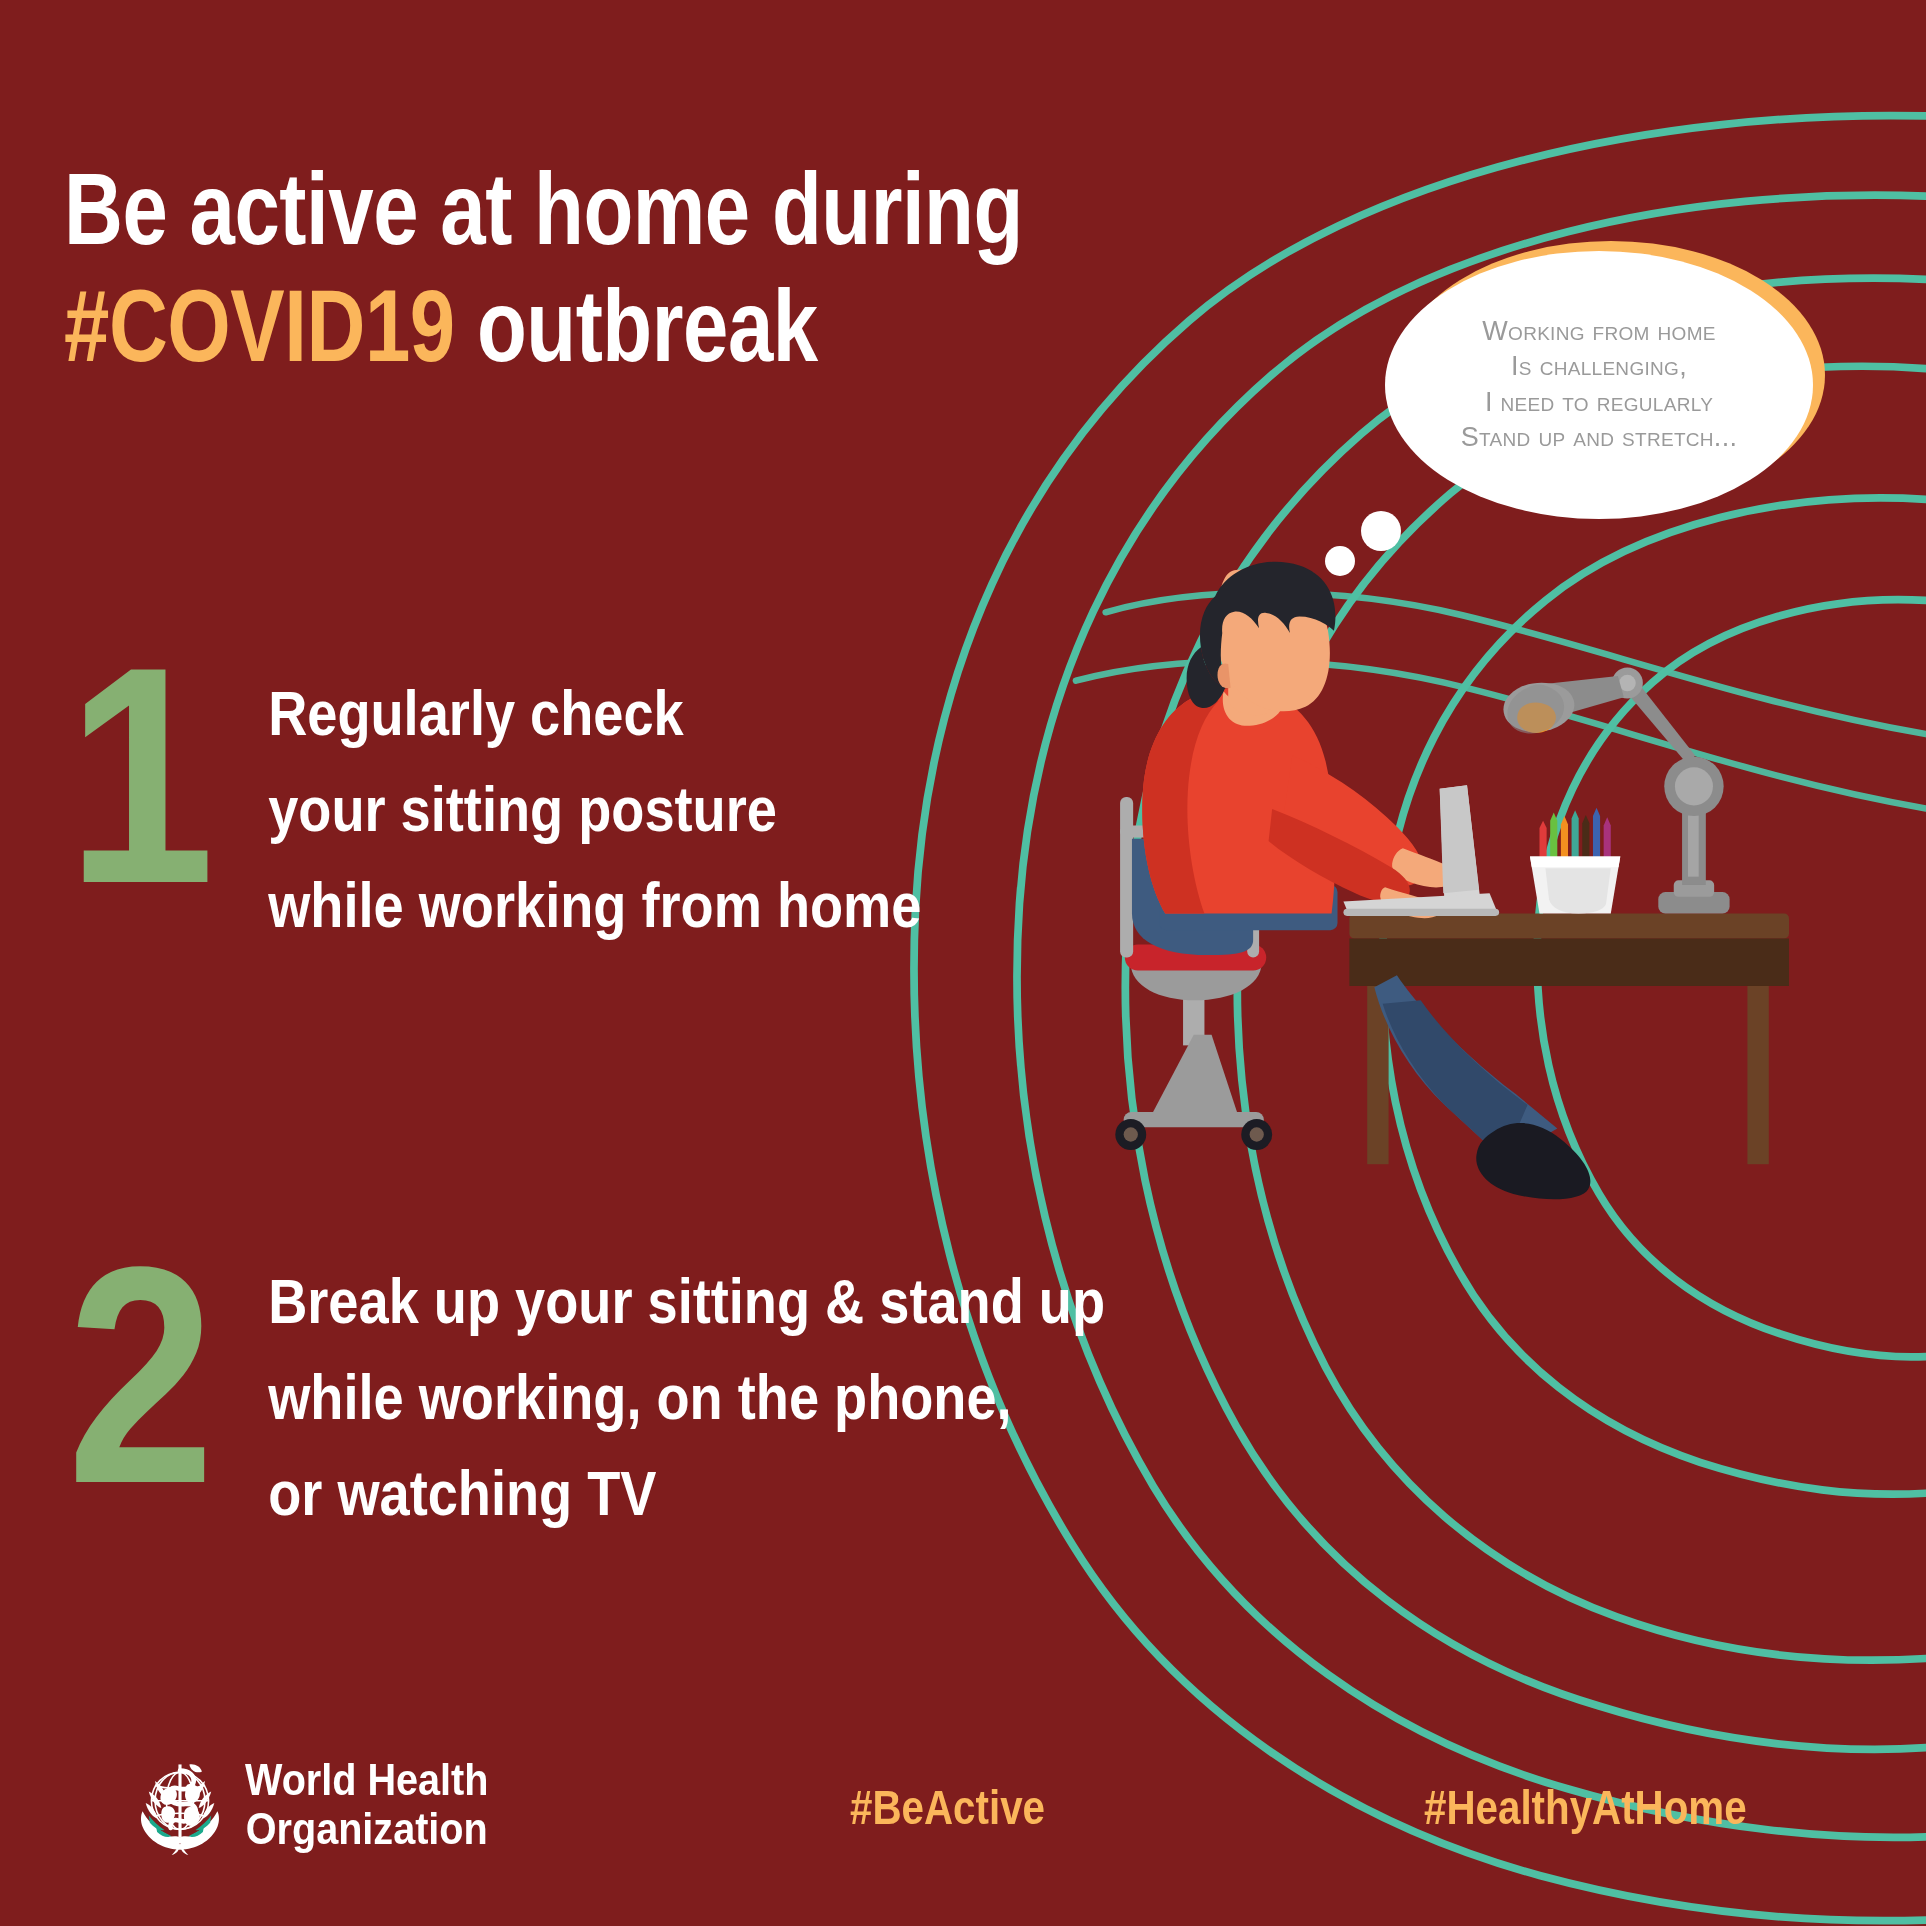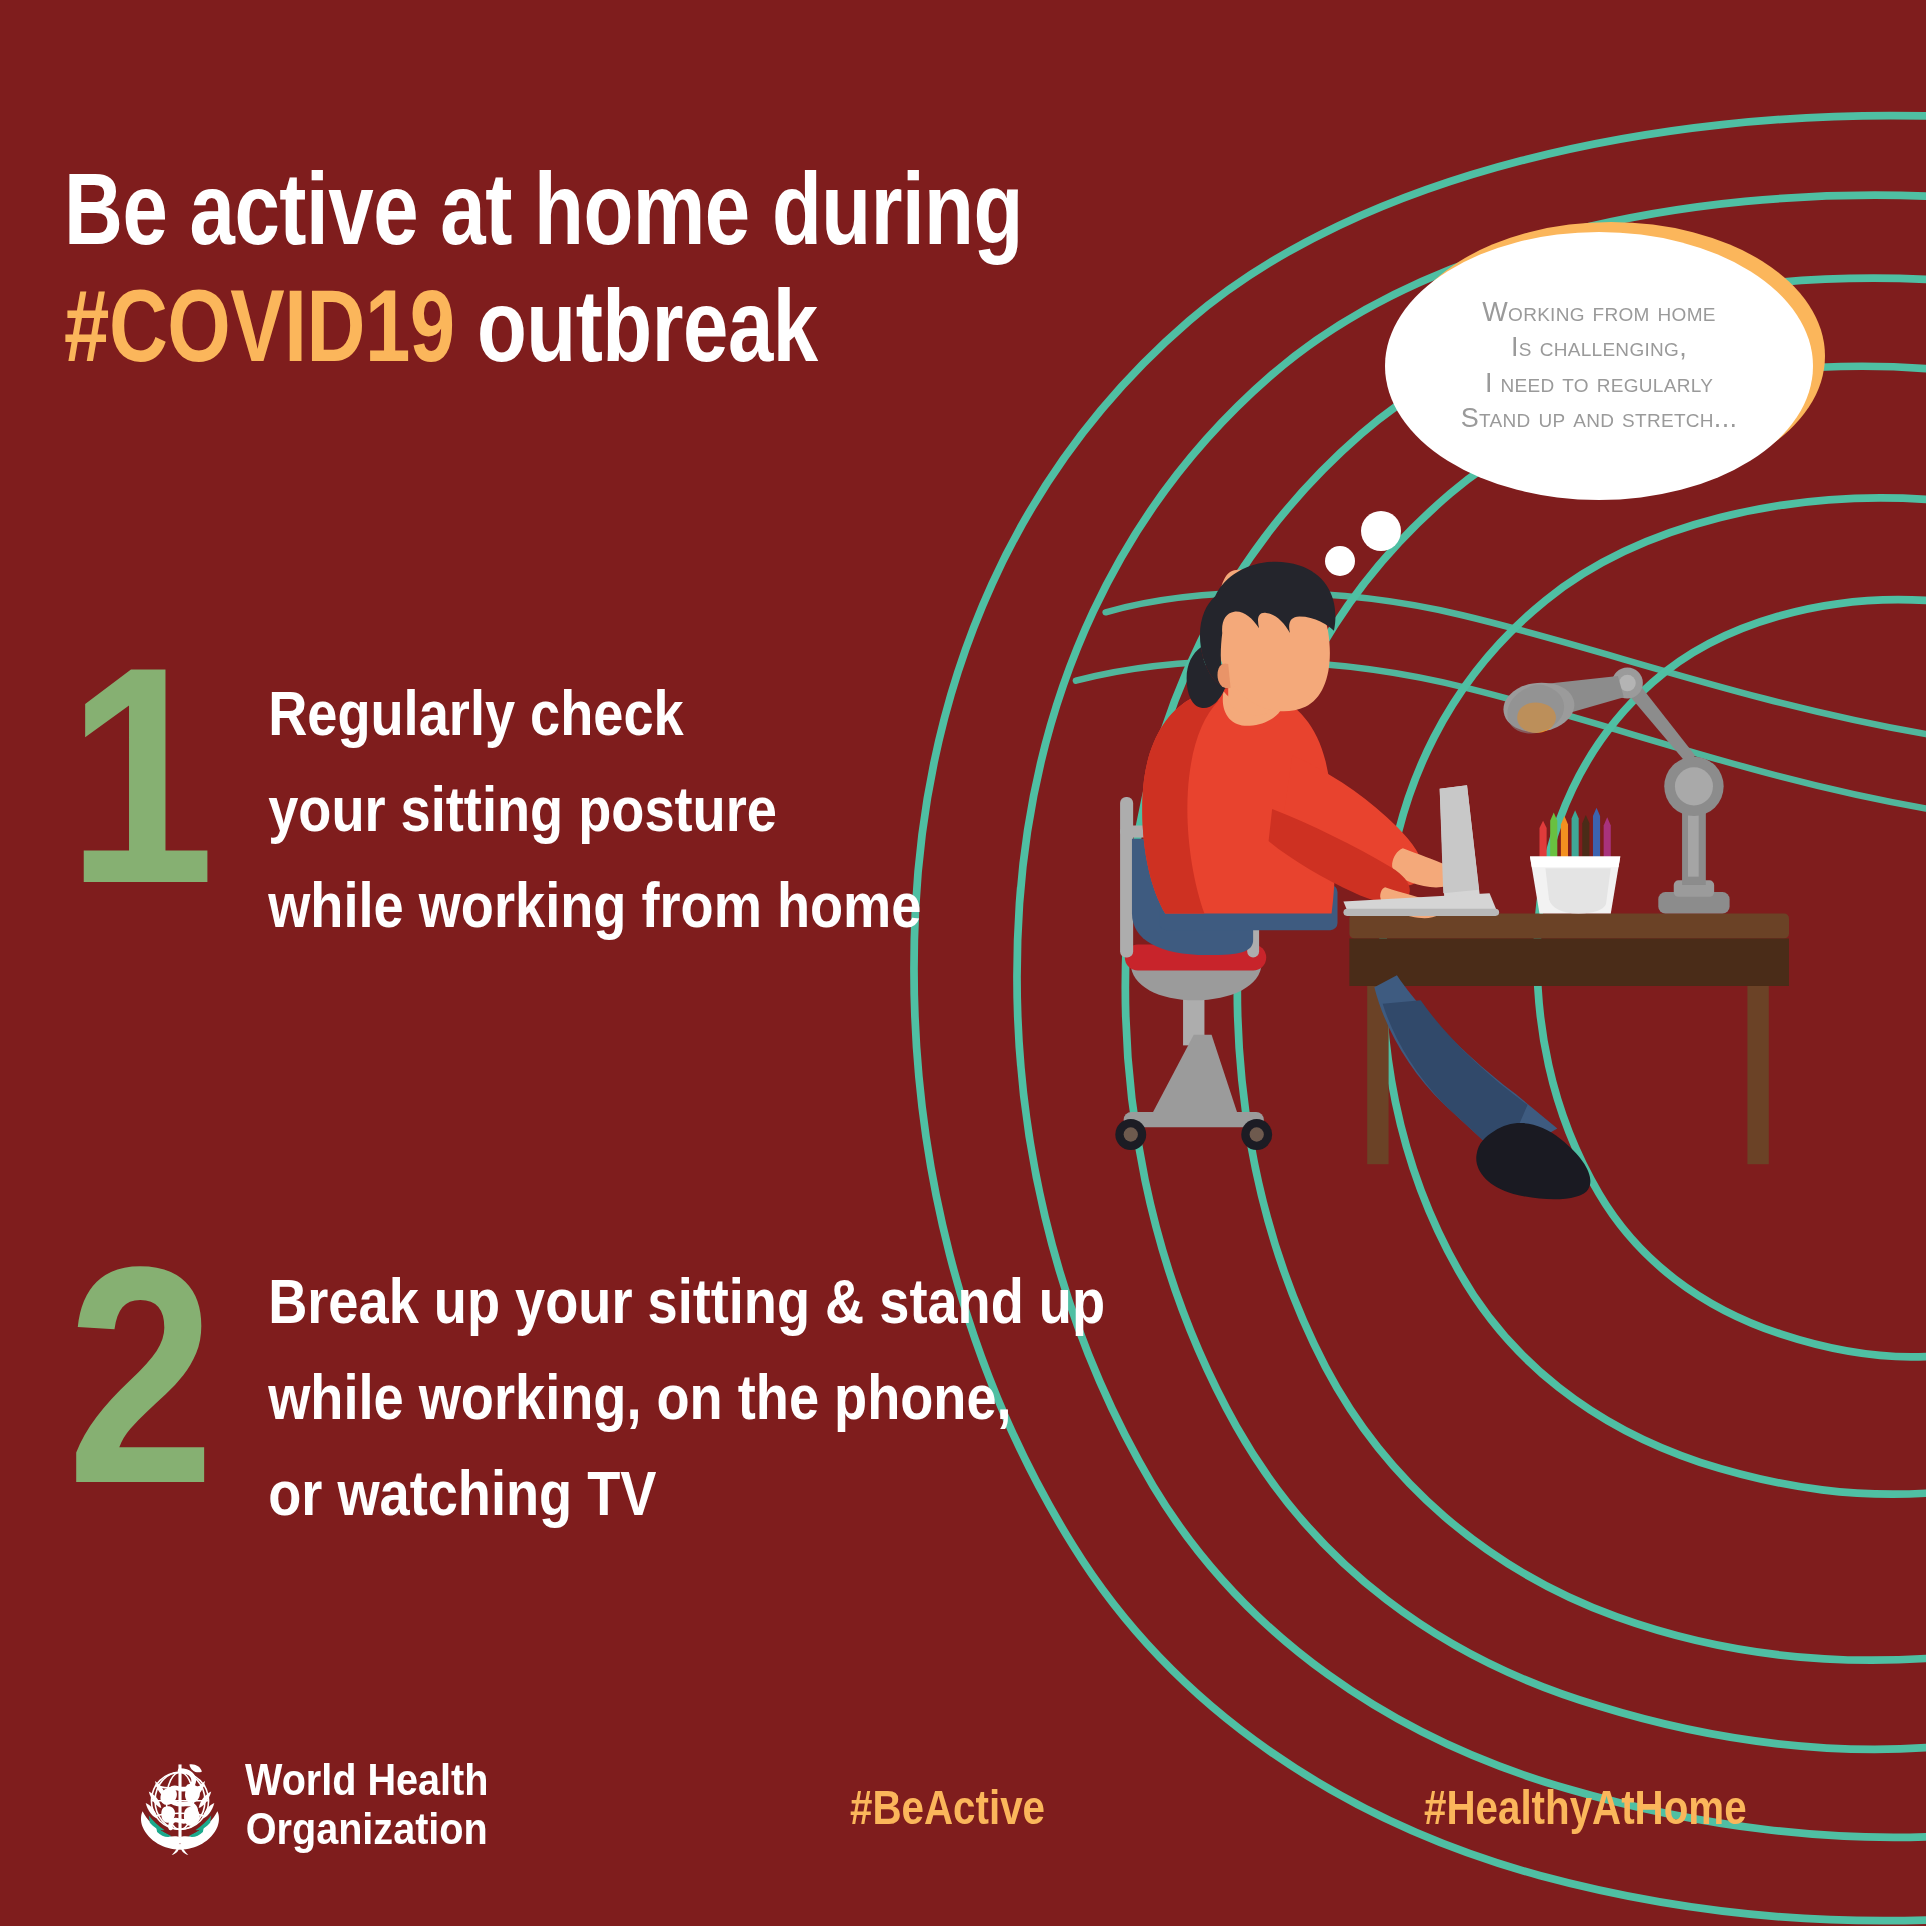--- a/index.html
+++ b/index.html
@@ -52,21 +52,21 @@
     white-space:nowrap;
   }
   .tip-body span{display:block;}
 
   #tip-1{left:67px;top:642px;}
   #tip-1 .tip-body{padding-top:24px;padding-left:6px;}
   #tip-2{left:67px;top:1242px;}
   #tip-2 .tip-body{padding-top:12px;padding-left:6px;}
 
   
-  #thought-bubble-wrap{position:absolute;left:1385px;top:222px;width:458px;height:297px;}
+  #thought-bubble-wrap{position:absolute;left:1385px;top:241px;width:458px;height:297px;}
   .tb-ring{
     position:absolute;left:12px;top:0;
     width:428px;height:268px;
     border-radius:50%;
     background:#FBB65B;
   }
   .tb-fill{
     position:absolute;left:0;top:9.5px;
     width:428px;height:268px;
     border-radius:50%;

